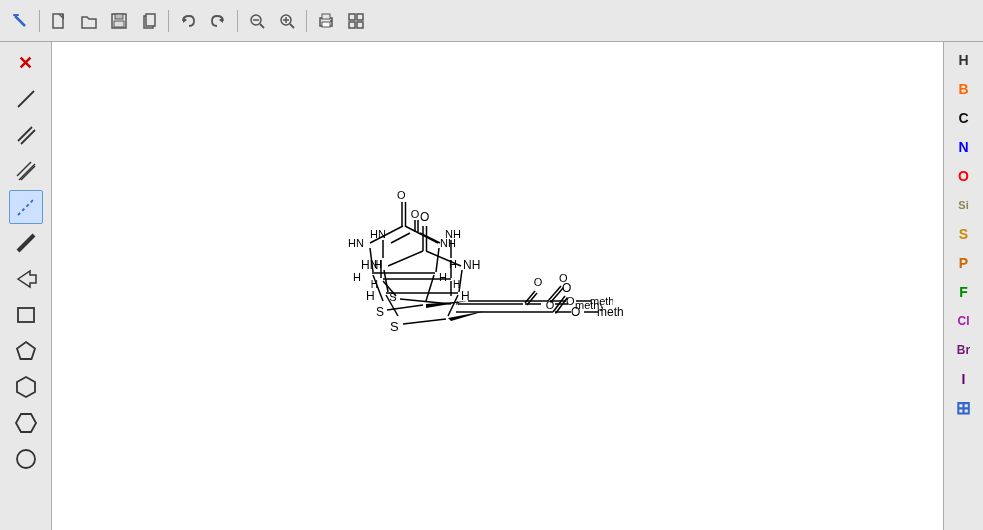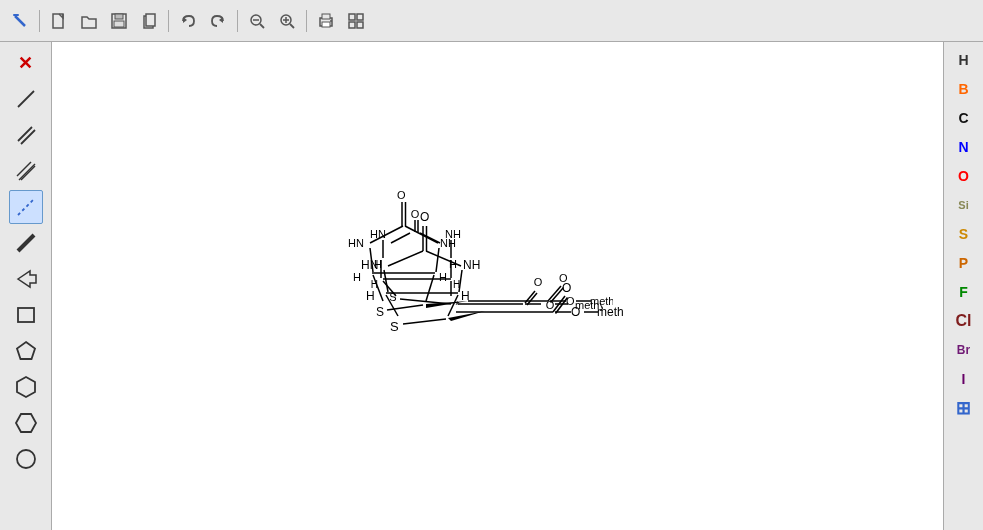--- a/index.html
+++ b/index.html
@@ -128,21 +128,21 @@
     }
     .elem-H  { color: #333; }
     .elem-B  { color: #ff6600; }
     .elem-C  { color: #111; }
     .elem-N  { color: #0000ff; }
     .elem-O  { color: #ff0000; }
     .elem-Si { color: #888855; font-size: 11px; text-align: right; }
     .elem-S  { color: #cc8800; }
     .elem-P  { color: #cc6600; }
     .elem-F  { color: #008800; }
-    .elem-Cl { color: #7f1d1d; font-size: 16px; text-align: center; }
+    .elem-Cl { color: #a21caf; font-size: 12px; text-align: center; }
     .elem-Br { color: #701a75; font-size: 12px; }
     .elem-I  { color: #660066; }
     .elem-grid { color: #3366cc; font-size: 18px; }
   </style>
 </head>
 <body>
 
 <div id="toolbar">
   <button class="toolbar-btn" title="Select">
     <svg width="18" height="18" viewBox="0 0 18 18">

